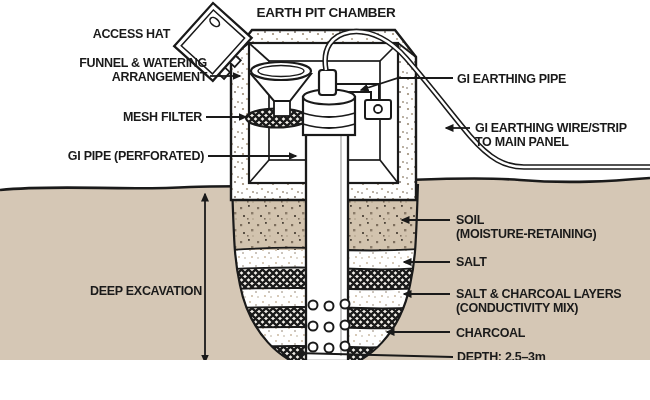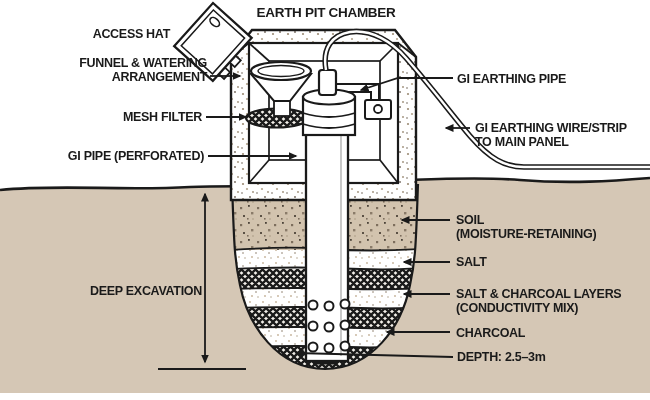--- a/index.html
+++ b/index.html
@@ -1,16 +1,16 @@
 <!DOCTYPE html>
 <html><head>
 <meta charset="utf-8">
 <style>
   html,body{margin:0;padding:0;background:#fff;}
-  .stage{position:relative;width:650px;height:400px;background:#ffffff;overflow:hidden;
+  .stage{position:relative;width:650px;height:360px;background:#ffffff;overflow:hidden;
          font-family:"Liberation Sans", sans-serif;}
   svg text{font-family:"Liberation Sans", sans-serif;font-weight:bold;fill:#1a1a1a;
            letter-spacing:-0.3px;}
   .lbl{font-size:12.5px;}
   .ttl{font-size:13.5px;}
 </style>
 </head>
 <body>
 
 <div class="stage">

